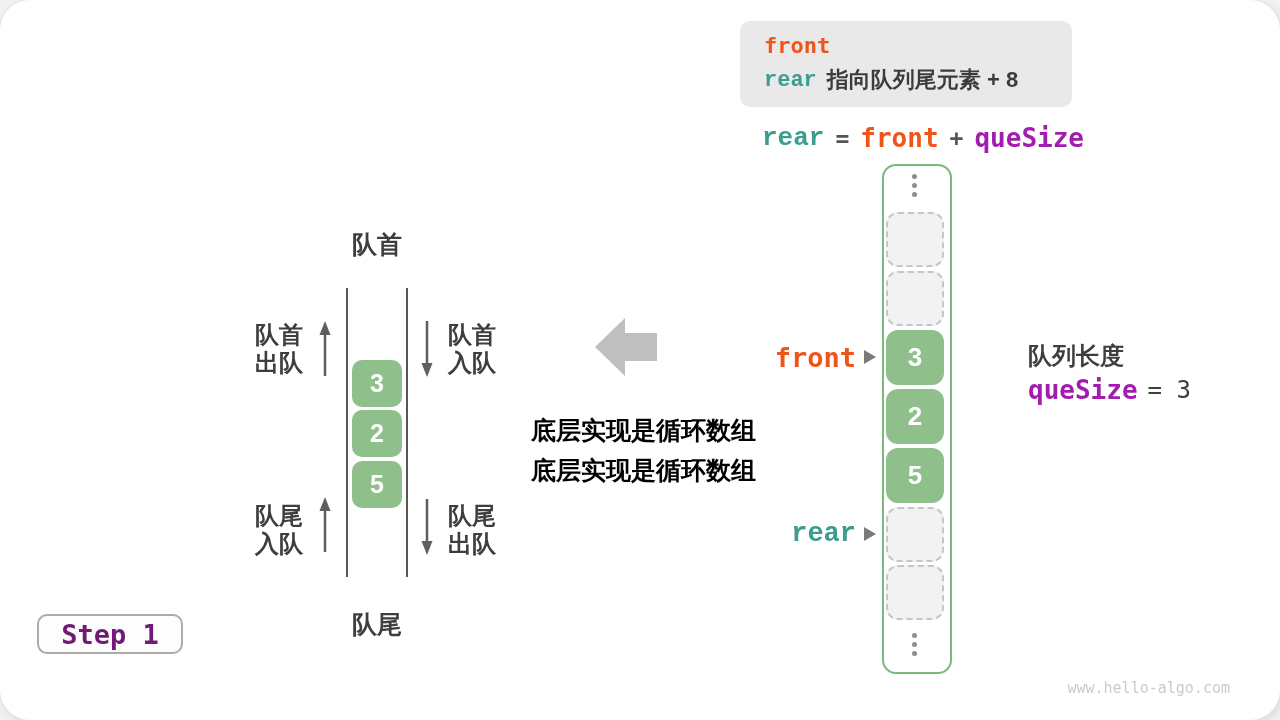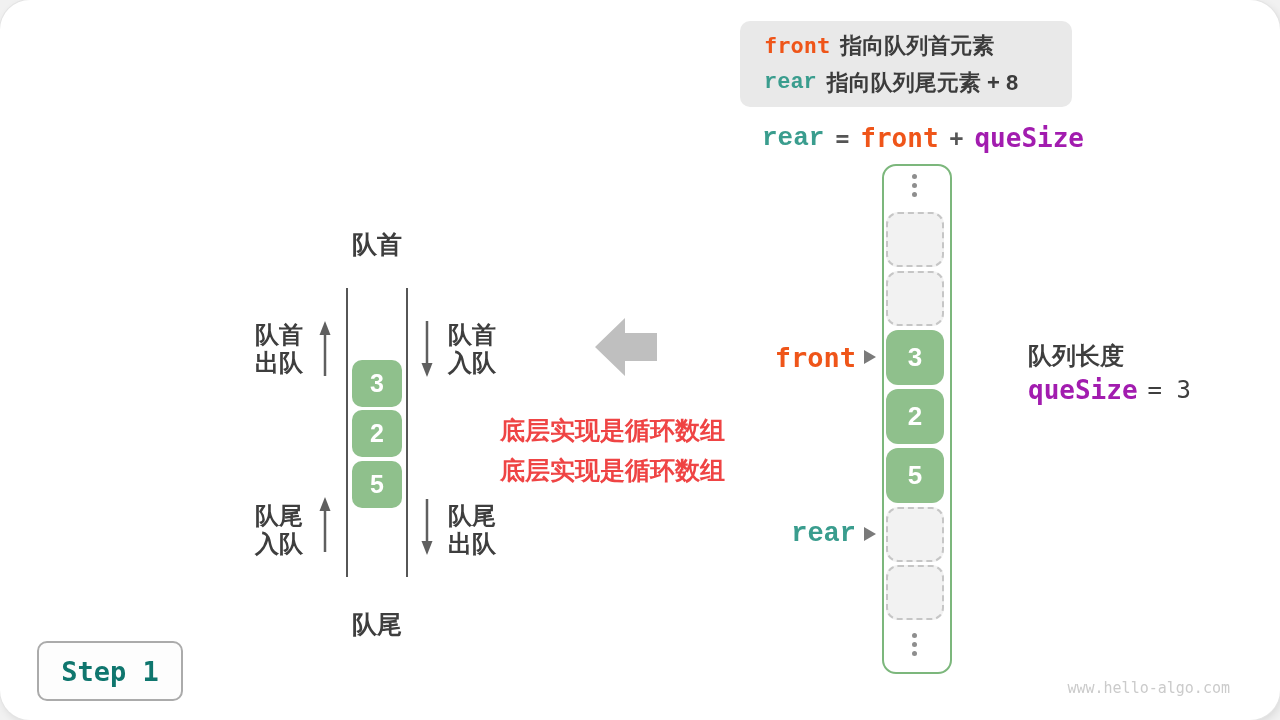--- a/index.html
+++ b/index.html
@@ -34,22 +34,22 @@
   .vline { width:1.5px; background:#565656; }
   .dq-cell {
     left:352px; width:50px; height:47px; background:#8fc08c; border-radius:10px;
     color:#fff; font-size:25px; font-weight:bold; display:flex; align-items:center; justify-content:center;
   }
   .side-label { font-size:24px; font-weight:bold; color:#3e3e3e; line-height:28px; }
   .ta-r { text-align:right; }
   .arrow-svg { position:absolute; }
 
   
-  .annotation { left:500px; top:410px; width:256px; text-align:left;
-                font-size:25px; font-weight:bold; color:#ef4444; line-height:40px; }
+  .annotation { left:500px; top:410px; width:256px; text-align:right;
+                font-size:25px; font-weight:bold; color:#000000; line-height:40px; }
 
   
   .array-box { left:882px; top:164px; width:70px; height:510px;
                border:2px solid #7cb77c; border-radius:14px; background:#fff; }
   .arr-cell { left:886px; width:58px; height:55px; border-radius:12px;
               display:flex; align-items:center; justify-content:center; }
   .arr-empty { background:#f2f2f2; border:2px dashed #c6c6c6; }
   .arr-filled { background:#8fc08c; color:#fff; font-size:26px; font-weight:bold; }
   .dots { display:flex; flex-direction:column; gap:4px; align-items:center; left:912px; }
   .dots span { width:5px; height:5px; border-radius:50%; background:#8e8e8e; display:block; }
@@ -61,35 +61,34 @@
   .tri-right { width:0; height:0; border-top:7px solid transparent; border-bottom:7px solid transparent;
                border-left:12px solid #7a7a7a; }
 
   
   .len-title { left:1028px; top:340px; font-size:24px; color:#3e3e3e; font-weight:600; }
   .len-line { left:1028px; top:375px; display:flex; align-items:center; gap:10px; }
   .len-line .code { font-size:26px; }
   .len-rest { font-size:24px; color:#3e3e3e; }
 
   
-  .step-box { left:37px; top:641px; width:146px; height:60px; background:#fdfdfd;
+  .step-box { left:37px; top:614px; width:146px; height:40px; background:#fdfdfd;
               border:2px solid #ababab; border-radius:10px;
               display:flex; align-items:center; justify-content:center;
-              font-size:27px; font-weight:bold; color:#0f766e; }
+              font-size:27px; font-weight:bold; color:#701a75; }
   .watermark { right:50px; top:679px; font-size:15px; color:#cbcbcb; }
 </style>
 </head>
 <body>
 
 <div class="canvas">
 
   <div class="abs legend-box">
     <div class="legend-line">
       <span class="code c-orange">front</span>
-      <span>指向队列首元素</span>
     </div>
     <div class="legend-line">
       <span class="code c-teal">rear</span>
       <span>指向队列尾元素 + 8</span>
     </div>
   </div>
 
   <div class="abs formula mono">
     <span class="c-teal">rear</span>
     <span class="op">=</span>

